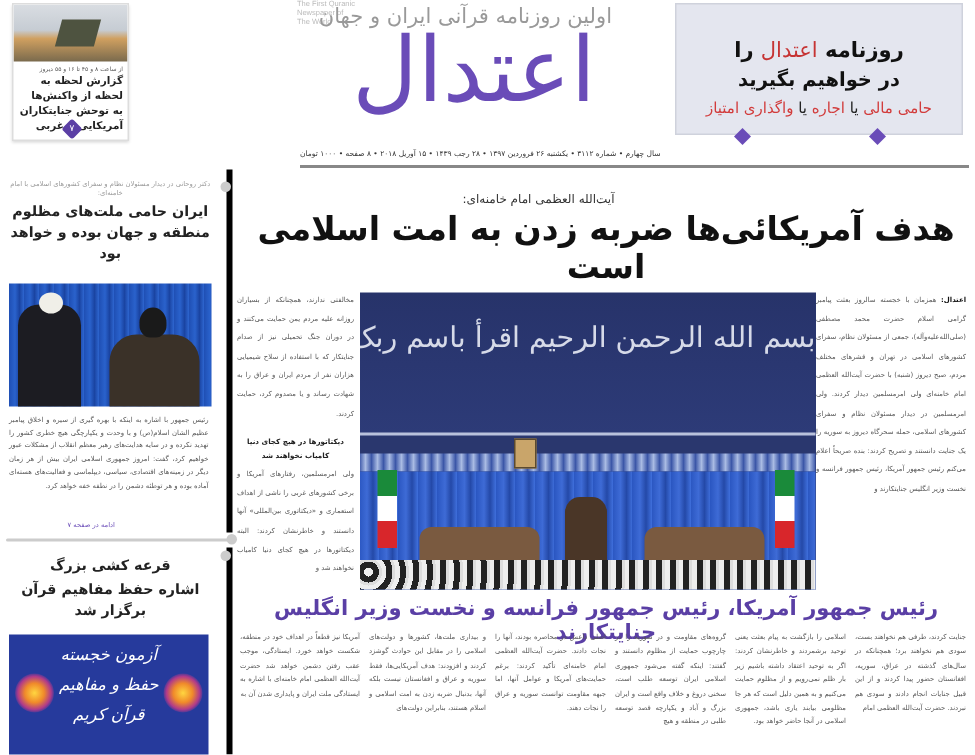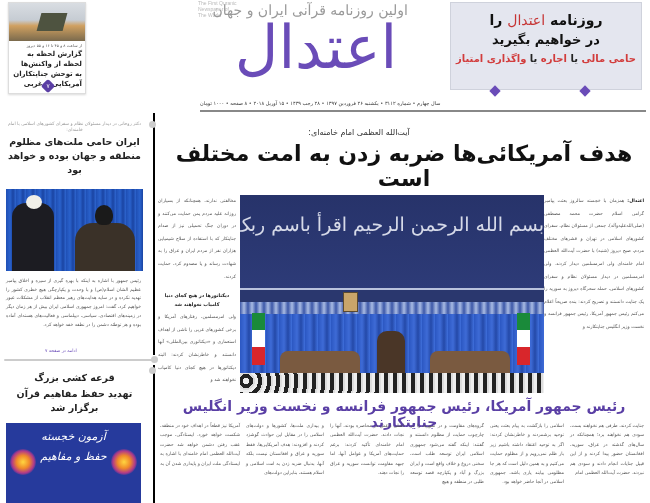--- a/index.html
+++ b/index.html
@@ -35,33 +35,33 @@
   .logo-main {
     position:absolute; left: 6px; right: 10px; top: 6px; height: 82px;
     font-family: "DejaVu Serif", serif; font-size: 60px; color: #6a4cb8; text-align:center; line-height: 82px;
     letter-spacing: -2px;
   }
 
   .ad-box {
     position: absolute; left: 450px; top: 2px; width: 192px; height: 88px;
     background: #e4e6ef; border: 1px solid #cfd2dc; text-align: center;
   }
-  .ad-box .l1 { font-size: 14px; font-weight: bold; margin-top: 9px; color:#111; }
+  .ad-box .l1 { font-size: 14px; font-weight: bold; margin-top: 22px; color:#111; }
   .ad-box .l1 .brand { color: #c63434; font-family: "DejaVu Serif", serif; font-weight: normal; }
   .ad-box .l2 { font-size: 13px; font-weight: bold; margin-top: 4px; color:#111; }
-  .ad-box .l3 { font-size: 10px; font-weight: bold; margin-top: 6px; color:#d23c3c; }
+  .ad-box .l3 { font-size: 10px; font-weight: normal; margin-top: 6px; color:#d23c3c; }
   .ad-box .l3 .sep { color: #222; }
   .ad-diamond { position:absolute; bottom:-6px; width:8px; height:8px; background:#6a4cb8; transform: rotate(45deg); }
 
   .dateline { position: absolute; top: 98px; right: 4px; left: 200px; height: 14px; border-bottom: 2px solid #888; }
   .dateline span { position:absolute; left: 0; top: 2px; font-size: 5px; color: #333; white-space: nowrap; }
 
   
   .left-col { position: absolute; left: 0; top: 113px; width: 155px; height: 390px; }
-  .side-story { position: relative; border-right: 2px solid #000000; padding-right: 4px; }
+  .side-story { position: relative; border-right: 4px solid #000000; padding-right: 4px; }
   .kicker-s { font-size: 4.5px; color: #999; text-align: center; line-height: 6px; padding: 8px 6px 0; }
   .headline-s { font-size: 9.5px; font-weight: bold; text-align: center; line-height: 14px; color: #222; padding: 2px 4px; }
   .photo-leaders {
     margin: 10px 6px 0 6px; height: 82px; position: relative;
     background: repeating-linear-gradient(90deg,#1f4fb4 0,#2a62cc 4px,#1a44a2 7px,#2e66d0 10px);
   }
   .photo-leaders .p1 { position:absolute; left:6px; bottom:0; width:42px; height:68px; background:#1c1c22; border-radius: 14px 14px 0 0; }
   .photo-leaders .p1::before { content:""; position:absolute; left:14px; top:-8px; width:16px; height:14px; background:#f0efe8; border-radius:50%; }
   .photo-leaders .p2 { position:absolute; right:8px; bottom:0; width:60px; height:48px; background:#3a3128; border-radius: 18px 18px 0 0; }
   .photo-leaders .p2::before { content:""; position:absolute; left:20px; top:-18px; width:18px; height:20px; background:#1a1a1a; border-radius:50% 50% 40% 40%; }
@@ -168,33 +168,34 @@
     <div class="body-s">رئیس جمهور با اشاره به اینکه با بهره گیری از سیره و اخلاق پیامبر عظیم الشان اسلام(ص) و با وحدت و یکپارچگی هیچ خطری کشور را تهدید نکرده و در سایه هدایت‌های رهبر معظم انقلاب از مشکلات عبور خواهیم کرد، گفت: امروز جمهوری اسلامی ایران بیش از هر زمان دیگر در زمینه‌های اقتصادی، سیاسی، دیپلماسی و فعالیت‌های هسته‌ای آماده بوده و هر توطئه دشمن را در نطفه خفه خواهد کرد.</div>
     <div class="continue-s" style="bottom:2px">ادامه در صفحه ۷</div>
   </div>
   <div class="side-divider">
     <div class="bar"></div>
       <div class="knob"></div>
   </div>
   <div class="side-story" style="height:138px;">
     <div class="knob-top" style="top:2px"></div>
     <div class="headline-s" style="padding-top:6px">قرعه کشی بزرگ</div>
-    <div class="headline-s" style="padding-top:0">تهدید حفظ مفاهیم قرآن برگزار شد</div>
+    <div class="headline-s" style="padding-top:0">اشاره حفظ مفاهیم قرآن برگزار شد</div>
     <div class="quran-banner">
       <div class="orn" style="left:4px"></div>
       <div class="orn" style="right:4px"></div>
       <div class="t">آزمون خجسته</div>
       <div class="t" style="padding-top:0">حفظ و مفاهیم</div>
+      <div class="t" style="padding-top:0">قرآن کریم</div>
     </div>
   </div>
 </div>
 
 <div class="main">
   <div class="kicker-main">آیت‌الله العظمی امام خامنه‌ای:</div>
-  <div class="headline-main">هدف آمریکائی‌ها ضربه زدن به امت مختلف است</div>
+  <div class="headline-main">هدف آمریکائی‌ها ضربه زدن به امت اسلامی است</div>
 
   <div class="col" id="col-right">
     <b>اعتدال:</b>
     <span>همزمان با خجسته سالروز بعثت پیامبر گرامی اسلام حضرت محمد مصطفی (صلی‌الله‌علیه‌وآله)، جمعی از مسئولان نظام، سفرای کشورهای اسلامی در تهران و قشرهای مختلف مردم، صبح دیروز (شنبه) با حضرت آیت‌الله العظمی امام خامنه‌ای ولی امرمسلمین دیدار کردند.</span>
     <span>ولی امرمسلمین در دیدار مسئولان نظام و سفرای کشورهای اسلامی، حمله سحرگاه دیروز به سوریه را یک جنایت دانستند و تصریح کردند: بنده صریحاً اعلام می‌کنم رئیس جمهور آمریکا، رئیس جمهور فرانسه و نخست وزیر انگلیس جنایتکارند و</span>
   </div>
 
   <div class="main-photo">
     <div class="banner"></div>
     <div class="calligraphy">بسم الله الرحمن الرحیم اقرأ باسم ربک الذی خلق خلق الانسان من علق اقرأ و ربک</div>

